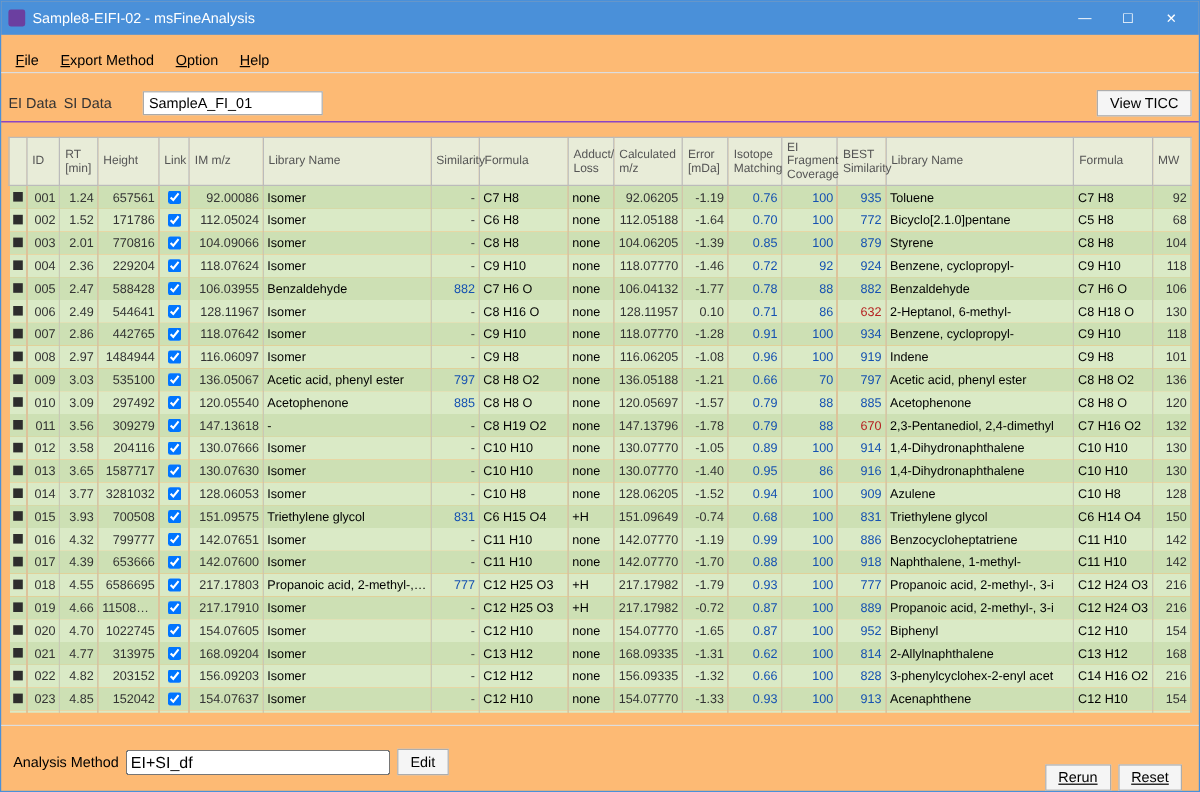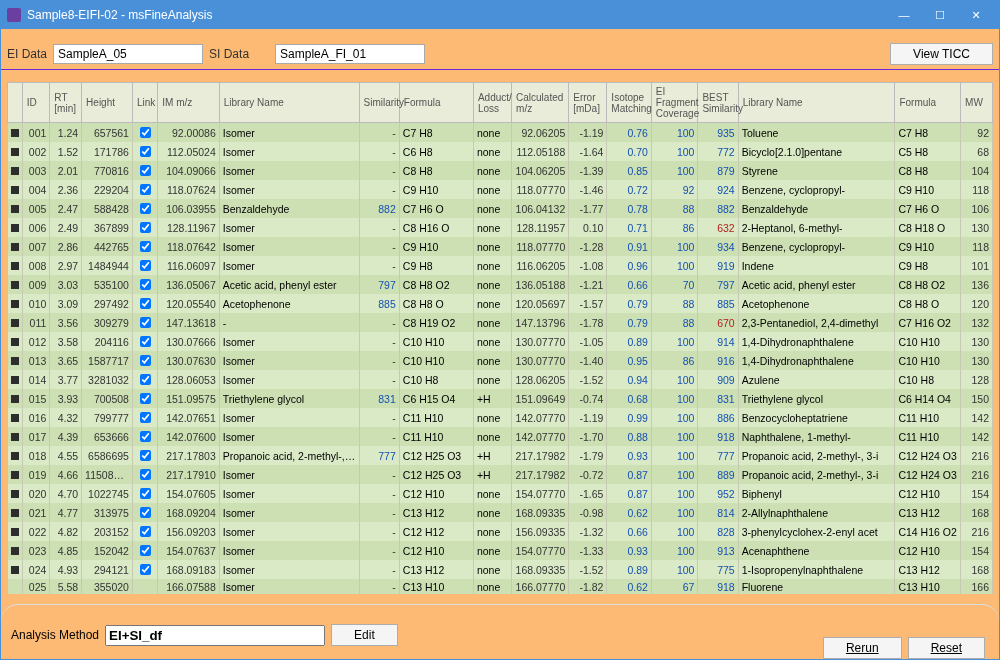--- a/index.html
+++ b/index.html
@@ -10,39 +10,39 @@
   .titlebar .icon { width:14px; height:14px; background:#6b3fa0; border-radius:2px; display:inline-block; }
   .title-buttons { display:flex; gap:2px; }
   .title-btn { width:34px; height:22px; display:flex; align-items:center; justify-content:center; color:#fff; font-size:11px; }
   .menubar { height:22px; display:flex; align-items:center; padding:0 4px; font-size:12px; gap:2px; border-bottom:1px solid #ddd; }
   .menubar span { padding:2px 8px; }
   .menubar u { text-decoration:underline; }
   .toolbar { padding:4px 6px; display:flex; align-items:center; gap:6px; font-size:12px; border-bottom:1px solid #6d28d9; }
   .toolbar label { color:#333; }
   .toolbar input { height:20px; font-size:12px; padding:0 4px; border:1px solid #aaa; }
   .toolbar .spacer { flex:1; }
-  .btn { height:22px; padding:0 22px; font-size:12px; background:#f5f5f5; border:1px solid #adadad; }
+  .btn { height:22px; padding:0 10px; font-size:12px; background:#f5f5f5; border:1px solid #adadad; }
   .grid-wrap { flex:1; overflow:hidden; position:relative; padding:2px 6px 0 6px; }
   .grid { width:100%; border-collapse:collapse; font-size:10.5px; table-layout:fixed; }
   .grouphdr th { text-align:center; font-weight:normal; color:#fff; height:20px; border:1px solid #888; }
   .gh-gen { background:#000; }
   .gh-tot { background:#cc6d80; }
   .gh-lib { background:#2da44e; }
   .colhdr th { background:#e8ecd8; color:#555; font-weight:normal; text-align:left; padding:3px 4px; border:1px solid #bbb; font-size:10px; line-height:1.1; }
   tbody td { padding:1px 3px; border-right:1px solid #c7c9b5; height:15px; white-space:nowrap; overflow:hidden; text-overflow:ellipsis; }
   tbody tr { background:#cde0b4; }
   tbody tr.alt { background:#daeac6; }
   .sq { text-align:center; }
   .sq span { display:inline-block; width:8px; height:8px; background:#2d2d2d; }
   .num { text-align:right; color:#333; }
   .link-blue { color:#1551b1; text-align:right; }
   .link-red  { color:#b52020; text-align:right; }
   .chk { text-align:center; }
   .chk input { width:11px; height:11px; }
-  .footer { padding:6px 10px 0 10px; border-top:1px solid #ddd; display:flex; align-items:center; gap:6px; font-size:12px;border-radius:17px; }
+  .footer { padding:6px 10px 0 10px; border-top:1px solid #ddd; display:flex; align-items:center; gap:6px; font-size:12px; }
   .footer-right { margin-left:auto; margin-top:26px; display:flex; gap:6px; padding-right:4px;text-decoration:underline; }
   col.c-sq{width:14px;} col.c-id{width:26px;} col.c-rt{width:30px;} col.c-ht{width:48px;}
   col.c-lk{width:24px;} col.c-mz{width:58px;} col.c-ln{width:132px;} col.c-sim{width:38px;}
   col.c-fm{width:70px;} col.c-ad{width:36px;} col.c-cm{width:54px;} col.c-er{width:36px;}
   col.c-iso{width:42px;} col.c-ef{width:44px;} col.c-bs{width:38px;} col.c-ln2{width:148px;}
   col.c-fm2{width:62px;} col.c-mw{width:30px;}
 </style>
 </head>
 <body>
 
@@ -52,24 +52,29 @@
       <span class="icon"></span>
       <span>Sample8-EIFI-02 - msFineAnalysis</span>
     </div>
     <div class="title-buttons">
       <div class="title-btn">—</div>
       <div class="title-btn">☐</div>
       <div class="title-btn close-btn">✕</div>
     </div>
   </div>
 
+  <div class="menubar">
+    <span><u>F</u>ile</span>
+    <span><u>E</u>xport Method</span>
+    <span><u>O</u>ption</span>
+    <span><u>H</u>elp</span>
+  </div>
 
   <div class="toolbar">
     <label>EI Data</label>
-    <input type="text" style="width: 150px;" value="SampleA_05">
     <label>SI Data</label>
     <input type="text" style="width: 150px; margin-left: 20px;" value="SampleA_FI_01">
     <div class="spacer"></div>
     <button class="btn">View TICC</button>
   </div>
 
   <div class="grid-wrap">
     <table class="grid">
       <colgroup>
         <col class="c-sq">
@@ -211,21 +216,21 @@
             <td class="link-blue">88</td>
             <td class="link-blue">882</td>
             <td>Benzaldehyde</td>
             <td>C7 H6 O</td>
             <td class="num">106</td>
           </tr>
           <tr class="alt">
             <td class="sq"><span></span></td>
             <td class="num">006</td>
             <td class="num">2.49</td>
-            <td class="num">367899</td>
+            <td class="num">544641</td>
             <td class="chk"><input type="checkbox" checked="" style=""></td>
             <td class="num">128.11967</td>
             <td>Isomer</td>
             <td class="num">-</td>
             <td>C8 H16 O</td>
             <td>none</td>
             <td class="num">128.11957</td>
             <td class="num">0.10</td>
             <td class="link-blue">0.71</td>
             <td class="link-blue">86</td>
@@ -519,21 +524,21 @@
             <td class="num">021</td>
             <td class="num">4.77</td>
             <td class="num">313975</td>
             <td class="chk"><input type="checkbox" checked="" style=""></td>
             <td class="num">168.09204</td>
             <td>Isomer</td>
             <td class="num">-</td>
             <td>C13 H12</td>
             <td>none</td>
             <td class="num">168.09335</td>
-            <td class="num">-0.98</td>
+            <td class="num">-1.31</td>
             <td class="link-blue">0.62</td>
             <td class="link-blue">100</td>
             <td class="link-blue">814</td>
             <td>2-Allylnaphthalene</td>
             <td>C13 H12</td>
             <td class="num">168</td>
           </tr>
           <tr class="alt">
             <td class="sq"><span></span></td>
             <td class="num">022</td>
@@ -613,20 +618,20 @@
             <td>Fluorene</td>
             <td>C13 H10</td>
             <td class="num">166</td>
           </tr>
         </tbody>
     </table>
   </div>
 
   <div class="footer">
     <label>Analysis Method</label>
-    <input type="text" style="width: 220px; font-weight: bold;" value="EI+SI_df">
+    <input type="text" style="width: 220px;" value="EI+SI_df">
     <button class="btn">Edit</button>
     <div class="footer-right">
       <button class="btn">Rerun</button>
       <button class="btn">Reset</button>
     </div>
   </div>
 </div>
 
 </body></html>

